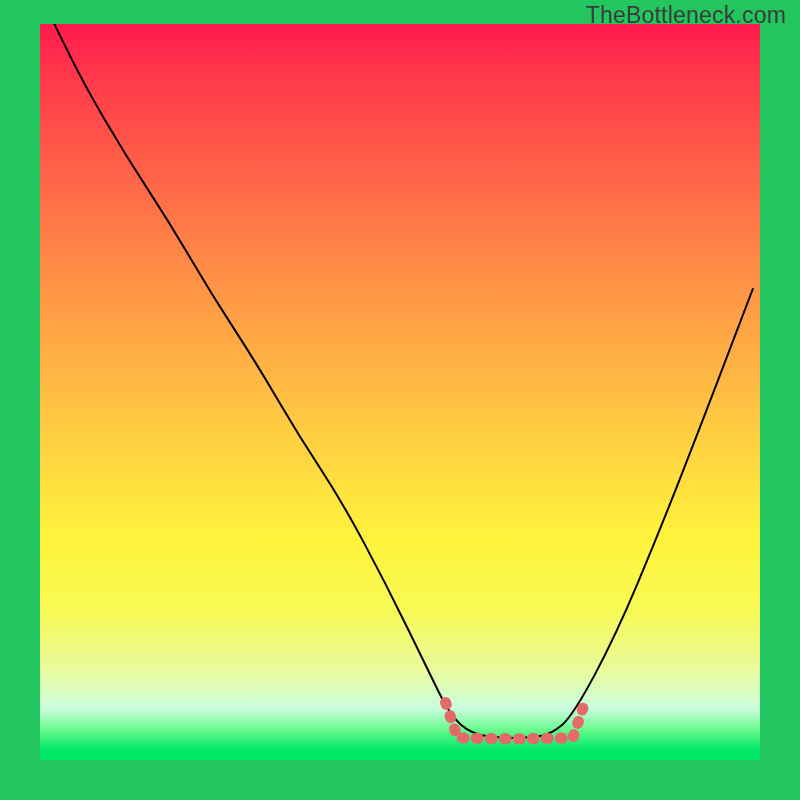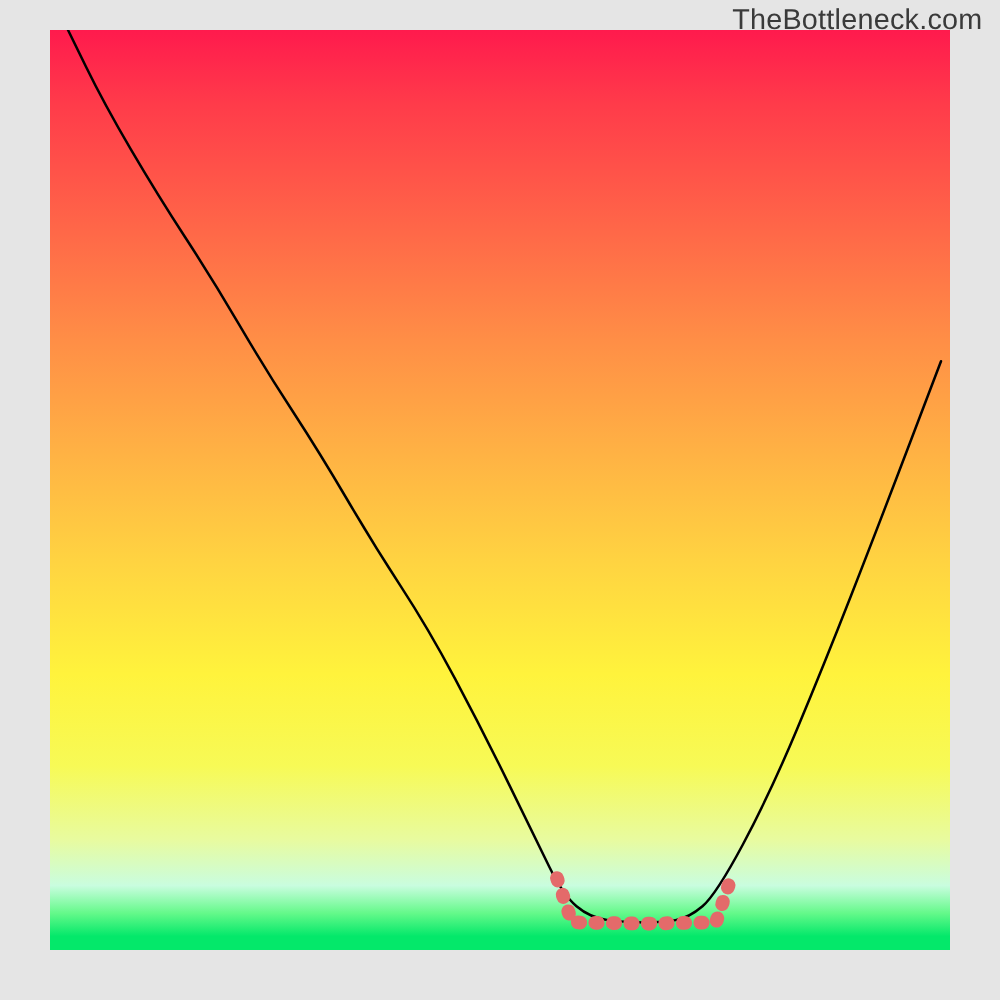--- a/index.html
+++ b/index.html
@@ -8,21 +8,21 @@
     width: 800px;
     height: 800px;
     background: #000000;
     overflow: hidden;
     font-family: Arial, Helvetica, sans-serif;
   }
   .frame {
     position: relative;
     width: 800px;
     height: 800px;
-    background: #e5e5e5;
+    background: #22c55e;
   }
   .watermark {
     position: absolute;
     top: 2px;
     right: 14px;
     color: #3a3a3a;
     font-size: 23px;
     font-weight: 400;
     letter-spacing: 0.2px;
     z-index: 10;

